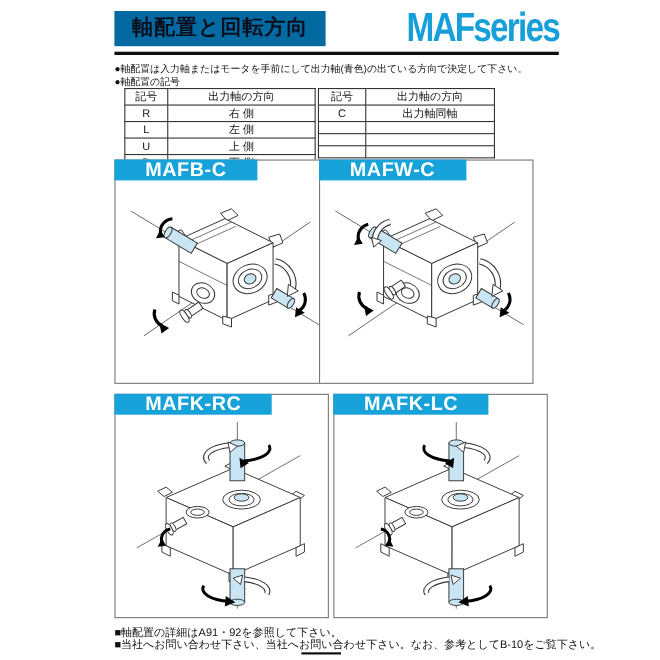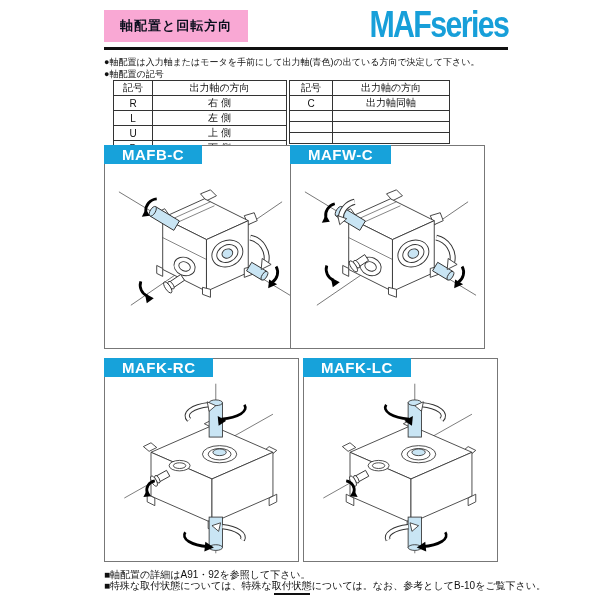--- a/index.html
+++ b/index.html
@@ -1,21 +1,21 @@
 <!DOCTYPE html>
 <html><head>
 <meta charset="utf-8">
 <style>
   html,body{margin:0;padding:0;background:#fff;}
   .page{position:relative;width:600px;height:600px;background:#ffffff;overflow:hidden;
         font-family:"Liberation Sans","DejaVu Sans",sans-serif;color:#111;}
 
   
   .title-box{position:absolute;left:104px;top:10px;height:32px;line-height:32px;
-             background:#f9a8d4;color:#0b0f1e;font-size:13px;font-weight:bold;
+             background:#0369a1;color:#0b0f1e;font-size:19px;font-weight:bold;
              padding:0 16px;letter-spacing:1px;}
   .brand{position:absolute;right:92px;top:4px;color:#179fd9;font-weight:bold;
          font-size:37px;letter-spacing:-2px;transform:scaleX(0.82);transform-origin:100% 0;
          white-space:nowrap;}
   .hrule{position:absolute;left:104px;top:47px;width:404px;height:3px;background:#101010;}
 
   
   .bullet{position:absolute;left:104px;font-size:9px;color:#101010;white-space:nowrap;}
   .b1{top:56px;} .b2{top:68px;text-align:right;}
 
@@ -27,22 +27,22 @@
   .tbl-left{left:113px;width:171px;}
   .tbl-right{left:289px;width:158px;}
   .col-sym-l{width:38px;} .col-dir-l{width:133px;}
   .col-sym-r{width:42px;} .col-dir-r{width:116px;}
 
   
   .panel{position:absolute;width:193px;height:202px;border:1px solid #777;background:#fff;}
   .p1{left:104px;top:145px;} .p2{left:290px;top:145px;}
   .p3{left:104px;top:358px;} .p4{left:303px;top:358px;}
   .panel-label{position:absolute;left:-1px;top:-1px;height:19px;line-height:19px;
-               background:#17a2da;color:#fff;font-weight:bold;font-size:15px;
-               padding:0 18px;letter-spacing:0.5px;}
+               background:#17a2da;color:#fff;font-weight:bold;font-size:18px;
+               padding:0 28px;letter-spacing:0.5px;}
   .drawing{position:absolute;left:0;top:19px;width:193px;height:181px;}
 
   
   .fnote{position:absolute;left:104px;font-size:10px;color:#101010;white-space:nowrap;}
   .f1{top:568px;} .f2:{top:579px;} .f2{top:579px;}
   .fmark{position:absolute;left:274px;top:593px;width:36px;height:2px;background:#101010;}
 
   svg{display:block;}
   .defs-holder{position:absolute;width:0;height:0;overflow:hidden;}
 </style>
@@ -279,16 +279,16 @@
       <path d="M107,152 l9,3 -7,6 z" fill="#fff" stroke="#333" stroke-width="0.9"></path>
       <path d="M144,162 a30,12 0 0,1 -24,15" fill="none" stroke="#000" stroke-width="2.8"></path>
       <path d="M123,172 l-9,6 10,4 z" fill="#000"></path>
 
       <path d="M40,108 a10,10 0 0,1 8,13" fill="none" stroke="#000" stroke-width="2.8"></path>
       <path d="M48,117 l4,8 -8,-1 z" fill="#000"></path>
     </svg>
   </div>
 
   <div class="fnote f1">■軸配置の詳細はA91・92を参照して下さい。</div>
-  <div class="fnote f2">■特殊な取付状態については、特殊な取付状態については。なお、参考としてB-10をご覧下さい。</div>
+  <div class="fnote f2">■当社へお問い合わせ下さい、当社へお問い合わせ下さい。なお、参考としてB-10をご覧下さい。</div>
   <div class="fmark"></div>
 
 </div>
 
 </body></html>

